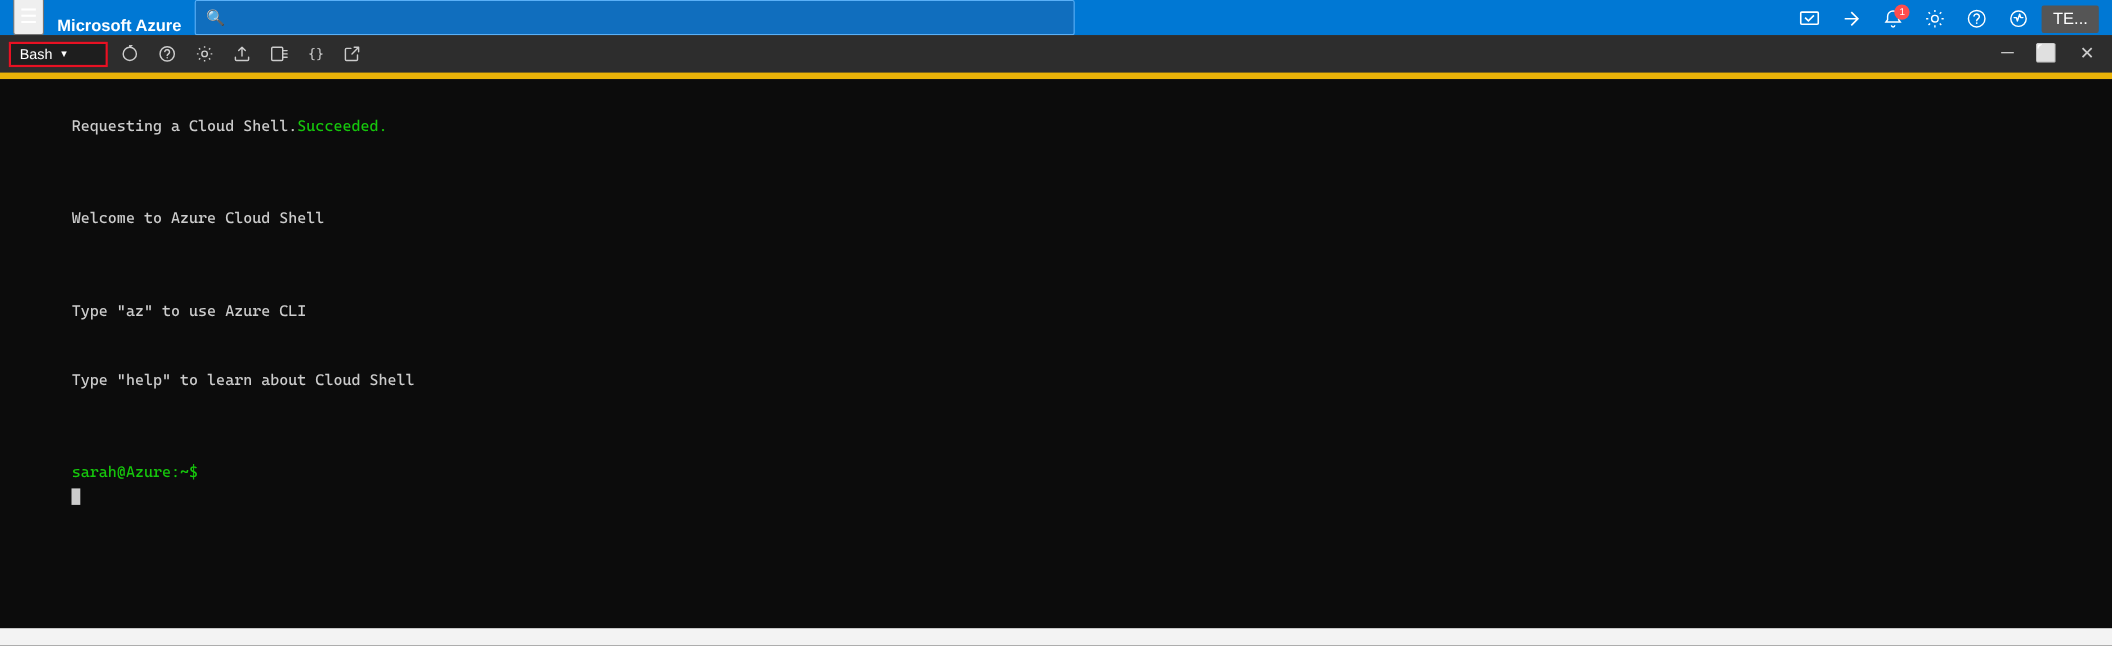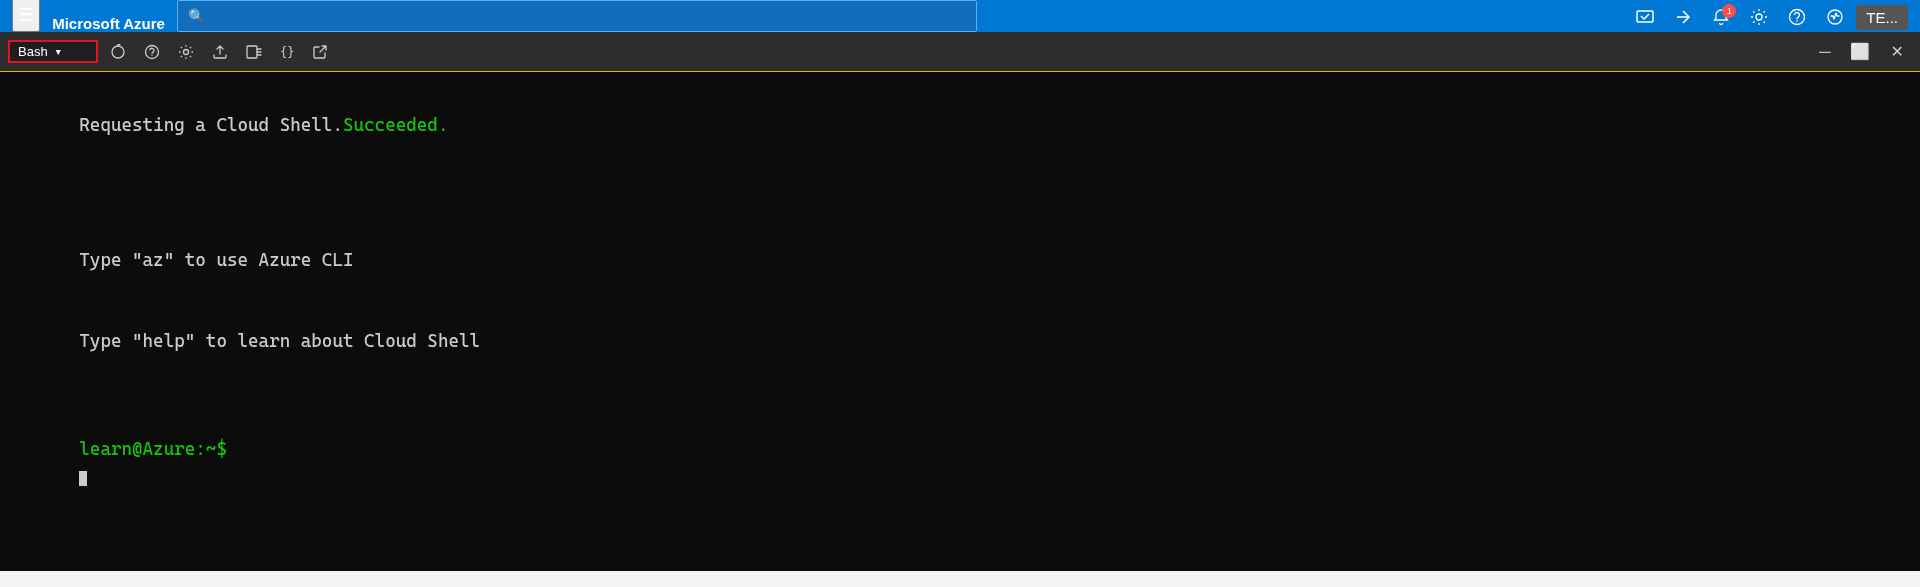--- a/index.html
+++ b/index.html
@@ -99,21 +99,21 @@
       flex-direction: column;
       height: calc(587px - 48px);
       background: #1e1e1e;
     }
 
     
     .shell-toolbar {
       display: flex;
       align-items: center;
       background: #2d2d2d;
-      border-bottom: 1px solid #eab308;
+      border-bottom: 6px solid #eab308;
       padding: 4px 8px;
       gap: 6px;
       height: 40px;
     }
     .shell-env-select {
       display: flex;
       align-items: center;
       background: #1e1e1e;
       border: 2px solid #e81123;
       color: white;
@@ -149,21 +149,21 @@
       font-size: 16px;
       padding: 4px 8px;
     }
 
     
     .terminal {
       flex: 1;
       background: #0c0c0c;
       padding: 12px 16px;
       font-family: 'Cascadia Code', 'Consolas', 'Courier New', monospace;
-      font-size: 18px;
+      font-size: 14px;
       color: #cccccc;
       overflow-y: auto;
       line-height: 1.5;
     }
     .terminal-line { white-space: pre; }
     .text-bright-green { color: #16c60c; }
     .text-white { color: #cccccc; }
     .cursor {
       display: inline-block;
       width: 8px;
@@ -285,26 +285,29 @@
       <button class="shell-win-btn" title="Restore">⬜</button>
       <button class="shell-win-btn close" title="Close">✕</button>
     </div>
   </div>
 
   <div class="terminal">
     <div class="terminal-line">
       <span class="text-white">Requesting a Cloud Shell.</span><span class="text-bright-green">Succeeded.</span>
     </div>
     <div class="terminal-line">&nbsp;</div>
+    <div class="terminal-line">
+      <span class="text-white">Welcome to Azure Cloud Shell</span>
+    </div>
     <div class="terminal-line">&nbsp;</div>
     <div class="terminal-line">
       <span class="text-white">Type "az" to use Azure CLI</span>
     </div>
     <div class="terminal-line">
       <span class="text-white">Type "help" to learn about Cloud Shell</span>
     </div>
     <div class="terminal-line">&nbsp;</div>
     <div class="terminal-line">
-      <span class="text-bright-green">learn@Azure:~$</span>
+      <span class="text-bright-green">sarah@Azure:~$</span>
       <span class="cursor"></span>
     </div>
   </div>
 </div>
 
 </body></html>

